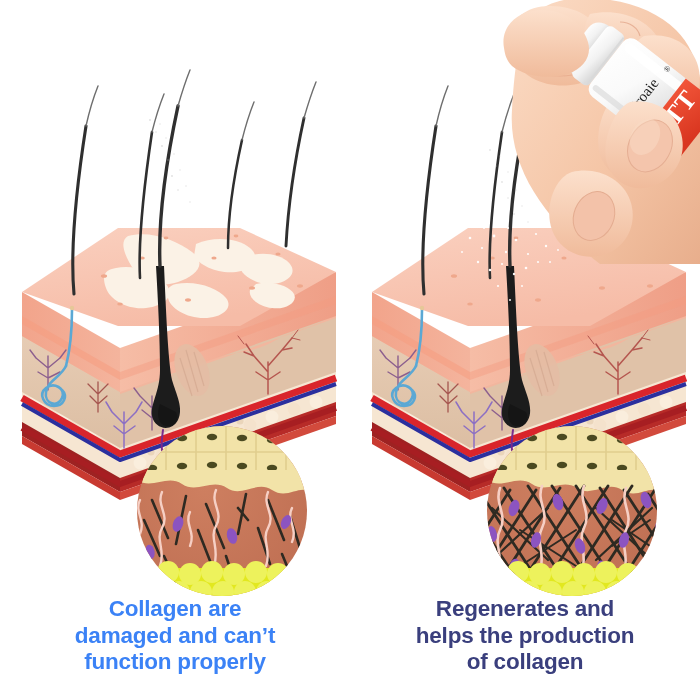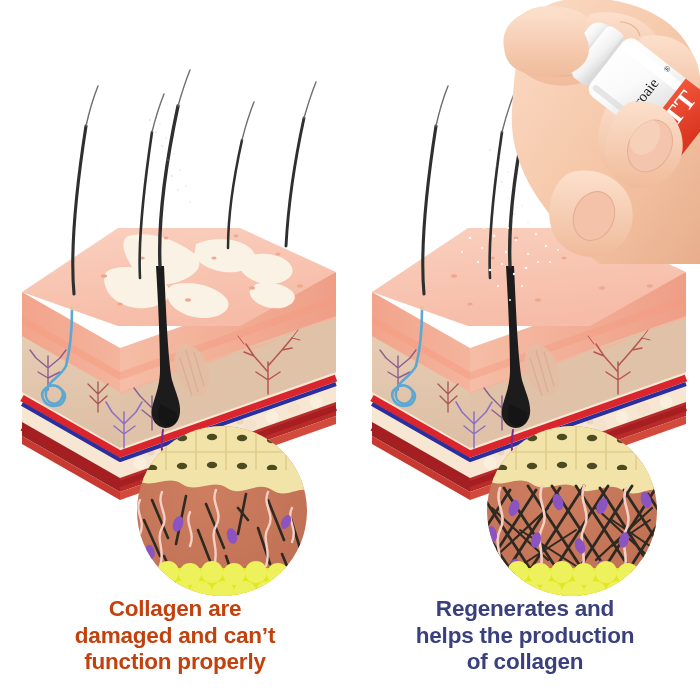--- a/index.html
+++ b/index.html
@@ -21,21 +21,21 @@
     left:0; width:350px;
     top:596px;
     text-align:center;
     font-family:"Liberation Sans", sans-serif;
     font-weight:bold;
     font-size:22.5px;
     line-height:1.18;
     letter-spacing:-0.2px;
     white-space:pre-line;
   }
-  #caption-left  { color:#c2410c; }
+  #caption-left  { color:#3b82f6; }
   #caption-right { color:#3A3F7D; }
 
   
   #hand-bottle {
     position:absolute;
     left:480px; top:-4px;
     width:224px; height:268px;
     pointer-events:none;
   }
 

